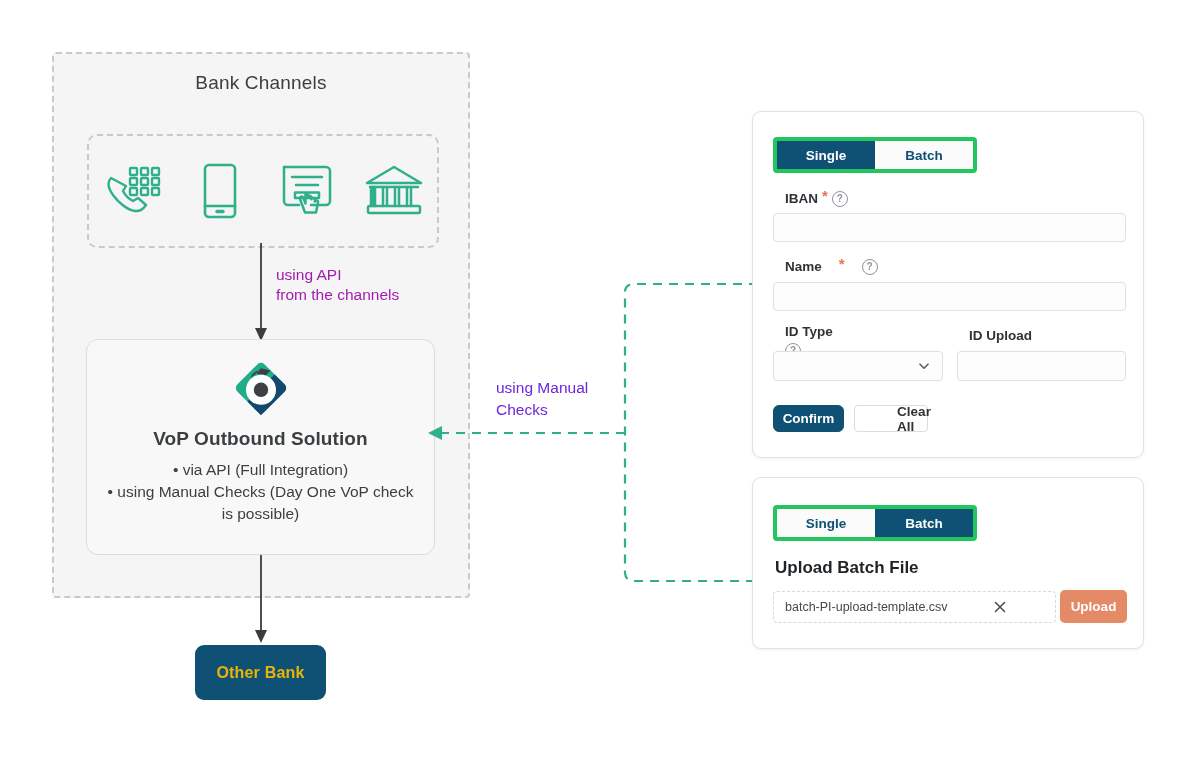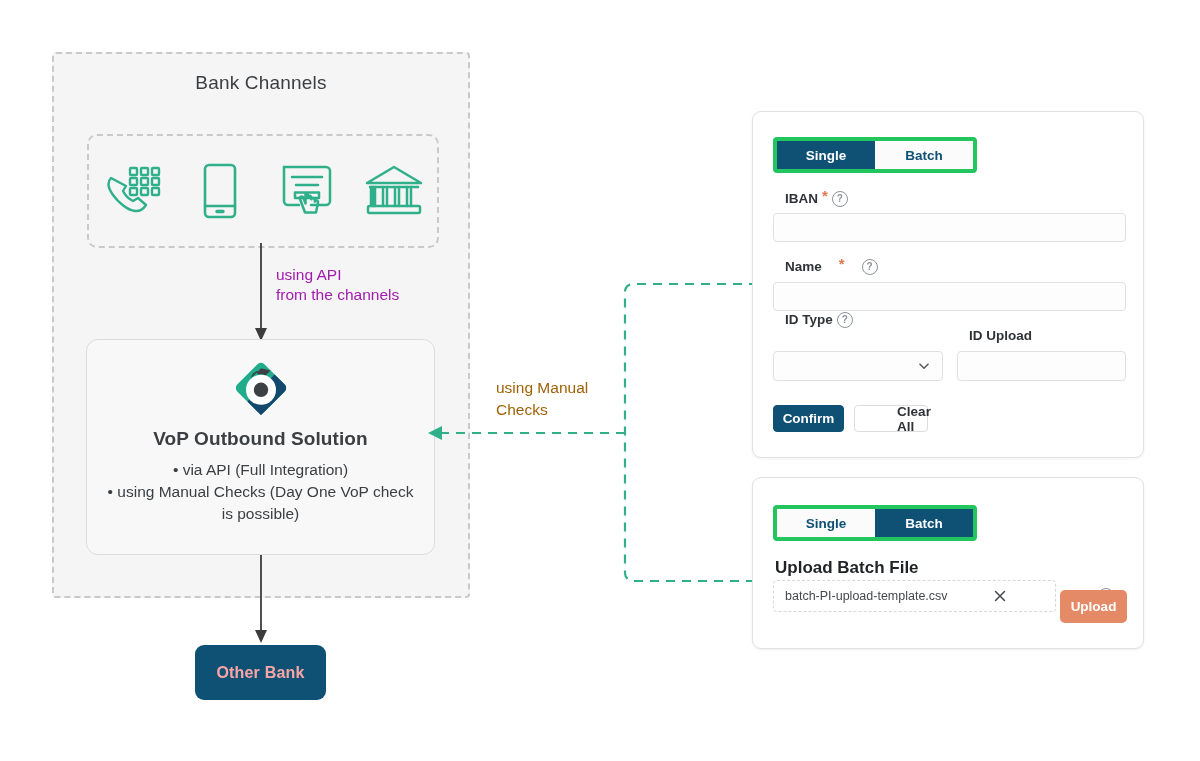--- a/index.html
+++ b/index.html
@@ -63,28 +63,28 @@
   .vop-bullets div{white-space:normal;}
   .blt{display:inline-block;}
 
   
   .bank-arrow{position:absolute;left:240px;top:555px;width:42px;height:90px;}
 
   .other-bank{
     position:absolute;left:195px;top:645px;width:131px;height:55px;
     background:#0e5174;border-radius:9px;
     display:flex;align-items:center;justify-content:center;
-    color:#fca5a5;font-size:16px;font-weight:600;letter-spacing:.2px;
+    color:#eab308;font-size:16px;font-weight:600;letter-spacing:.2px;
   }
 
   
   .teal-conn{position:absolute;left:418px;top:275px;width:345px;height:310px;pointer-events:none;}
   .manual-label{
     position:absolute;left:496px;top:377px;
-    font-size:15.5px;line-height:22px;color:#a16207;white-space:nowrap;
+    font-size:15.5px;line-height:22px;color:#6d28d9;white-space:nowrap;
   }
 
   
   .card{
     position:absolute;background:#ffffff;
     border:1px solid #e2e2e2;border-radius:9px;
     box-shadow:0 1px 3px rgba(0,0,0,.06);
     box-sizing:border-box;
   }
   .card-single{left:752px;top:111px;width:392px;height:347px;}
@@ -123,21 +123,21 @@
     position:absolute;border-radius:4px;display:flex;align-items:center;justify-content:center;
     font-size:13.5px;font-weight:700;box-sizing:border-box;cursor:pointer;
   }
   .btn-confirm{background:#0e5174;color:#fff;border:1px solid #0e5174;}
   .btn-clear{background:#ffffff;color:#2f3337;border:1px solid #dcdcdc;font-weight:600;}
 
   .batch-title{
     position:absolute;left:22px;top:80px;font-size:17px;font-weight:700;color:#1f2326;
   }
   .file-chip{
-    position:absolute;left:20px;top:102px;width:283px;height:32px;
+    position:absolute;left:20px;top:113px;width:283px;height:32px;
     border:1.6px dashed #d8d8d8;border-radius:4px;
     display:flex;align-items:center;box-sizing:border-box;gap:46px;
   }
   .file-name{flex:1;padding-left:11px;font-size:12.5px;color:#45494d;white-space:nowrap;}
   .chip-x{width:22px;display:flex;align-items:center;justify-content:center;cursor:pointer;}
   .chip-div{width:1px;height:15px;background:#d9d9d9;}
   .chip-q{width:28px;display:flex;align-items:center;justify-content:center;cursor:pointer;}
   .btn-upload{
     position:absolute;left:307px;top:112px;width:67px;height:33px;
     background:#e58a66;color:#ffffff;border-radius:5px;
@@ -283,38 +283,38 @@
 
     <div class="field-label" style="left:20px;top:147px;gap:17px;">
       <span>Name</span>
       <span class="req">*</span>
       <span class="qmark">?</span>
     </div>
     <div class="input" style="left:20px;top:170px;width:353px;height:29px;">
       <input style="width: 100%; height: 100%; border: 0px; background: transparent; outline: none; padding: 0px 9px; box-sizing: border-box; font-family: &quot;Liberation Sans&quot;, sans-serif; font-size: 13px;" value="" placeholder="">
     </div>
 
-    <div class="field-label" style="left:20px;top:200px;">
+    <div class="field-label" style="left:20px;top:212px;flex-direction:column;">
       <span>ID Type</span>
       <span class="qmark">?</span>
     </div>
     <div class="input" style="left:20px;top:239px;width:170px;height:30px;">
       <svg class="select-chevron" viewBox="0 0 12 12">
         <path d="M2 4.2 L6 8.2 L10 4.2" fill="none" stroke="#5a6066" stroke-width="1.6" stroke-linecap="round" stroke-linejoin="round"></path>
       </svg>
     </div>
 
     <div class="field-label" style="left:204px;top:216px;">
       <span>ID Upload</span>
     </div>
     <div class="input" style="left:204px;top:239px;width:169px;height:30px;">
       <input style="width: 100%; height: 100%; border: 0px; background: transparent; outline: none; padding: 0px 9px; box-sizing: border-box; font-family: &quot;Liberation Sans&quot;, sans-serif; font-size: 13px;" value="" placeholder="">
     </div>
 
-    <div class="btn btn-confirm" style="left:20px;top:293px;width:71px;height:27px;">Confirm</div>
+    <div class="btn btn-confirm" style="left:20px;top:293px;width:71px;height:27px;border-radius:6px;">Confirm</div>
     <div class="btn btn-clear" style="left:101px;top:293px;width:74px;height:27px;padding-left:46px;">Clear All</div>
   </div>
 
   <div class="card card-batch">
 
     <div class="toggle" style="left:20px;top:27px;">
       <div class="seg inactive">Single</div>
       <div class="seg active">Batch</div>
     </div>
 

